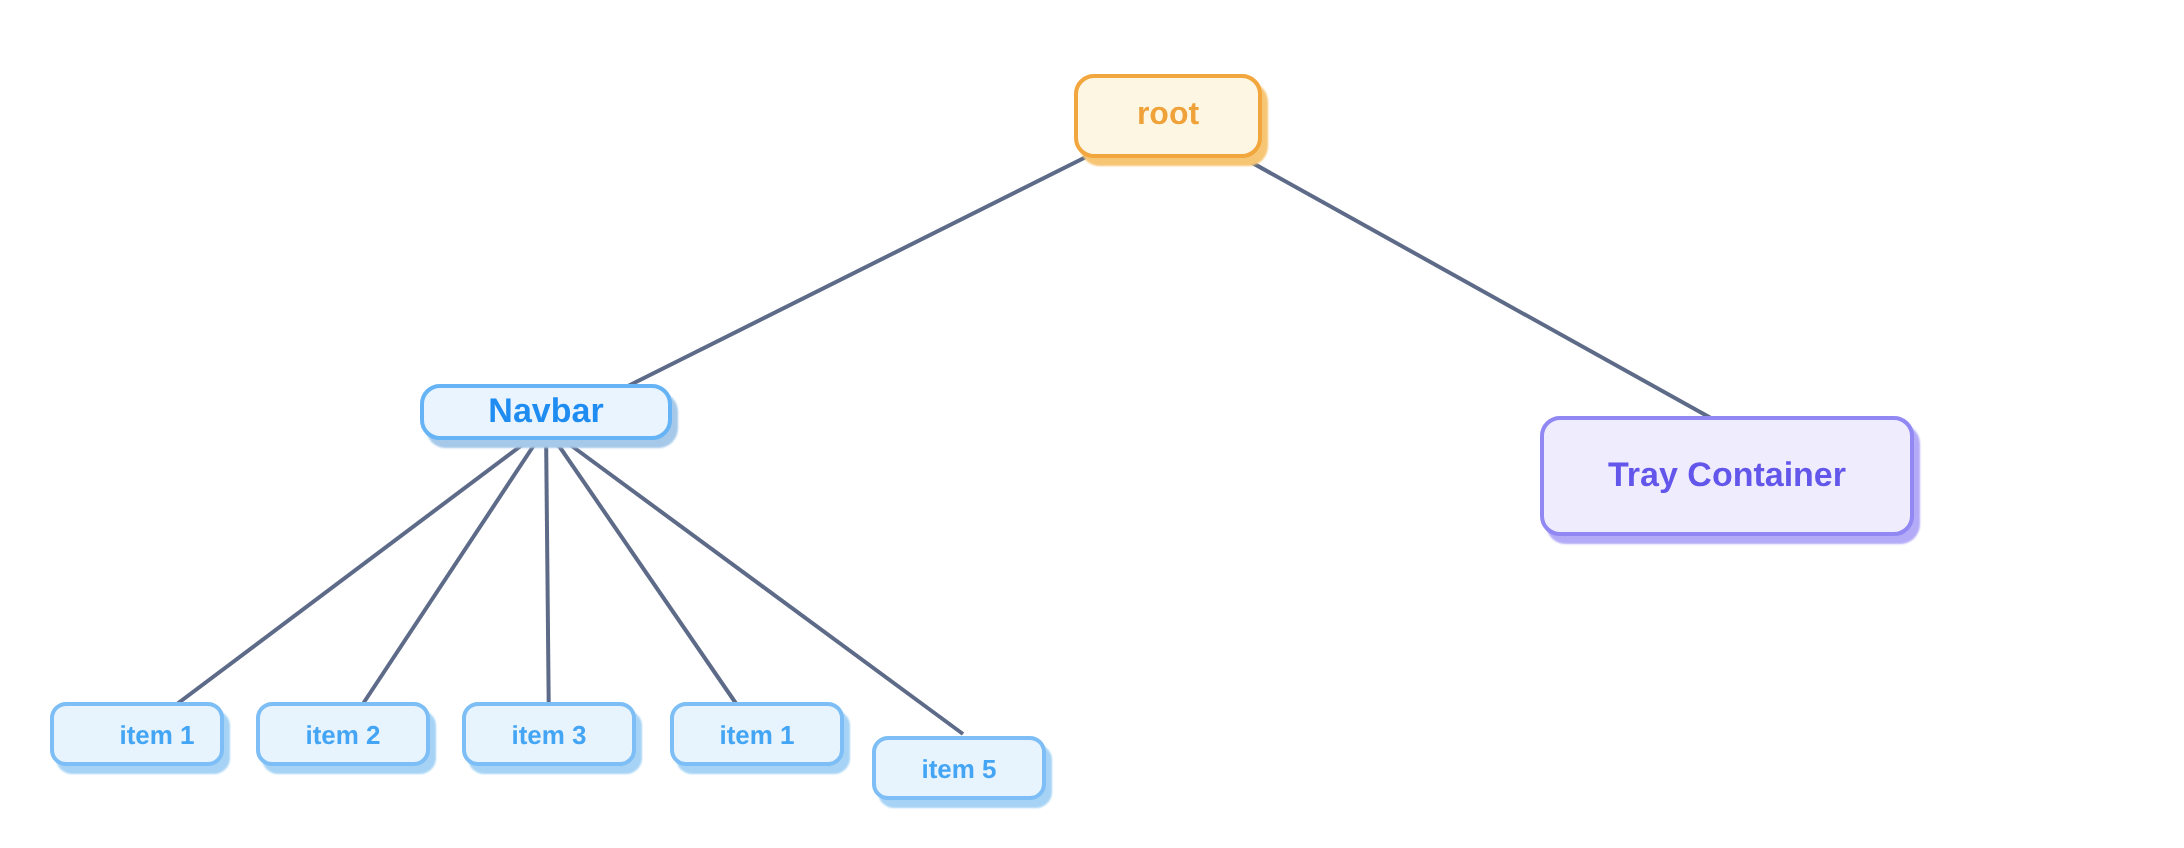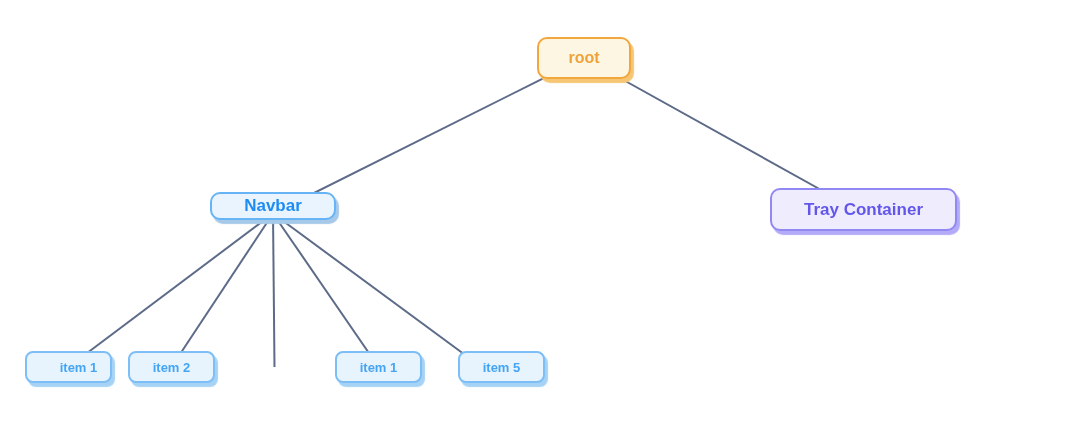--- a/index.html
+++ b/index.html
@@ -33,27 +33,27 @@
     color: var(--text, #333);
     box-shadow: 3px 4px 1px var(--shadow, rgba(0,0,0,.2));
     border-radius: 10px;
     font-weight: 700;
     cursor: pointer;
     user-select: none;
     text-align: center;
   }
   .n-root  { left: 537px; top: 37px;  width: 94px;  height: 42px; font-size: 16px; }
   .n-navbar{ left: 210px; top: 192px; width: 126px; height: 28px; font-size: 17px; }
-  .n-tray  { left: 770px; top: 188px; width: 187px; height: 43px; font-size: 17px; }
+  .n-tray  { left: 770px; top: 208px; width: 187px; height: 60px; font-size: 17px; }
   .leaf    { top: 351px; width: 87px; height: 32px; font-size: 13px; border-radius: 8px; }
   .n-item1 { left: 25px; padding-left: 20px; }
   .n-item2 { left: 128px; }
   .n-item3 { left: 231px; }
   .n-item4 { left: 335px; }
-  .n-item5 { left: 458px; }
+  .n-item5 { left: 436px; margin-top: 17px; }
   .node-label { pointer-events: none; }
 </style>
 </head>
 <body>
 
 <div class="canvas">
   <svg class="edges" width="1092" height="424">
       <line x1="584" y1="58" x2="273" y2="213.5" stroke="#5d6b88" stroke-width="2"></line>
       <line x1="584" y1="58" x2="863.5" y2="213.5" stroke="#5d6b88" stroke-width="2"></line>
       <line x1="273" y1="213.5" x2="68.5" y2="367" stroke="#5d6b88" stroke-width="2"></line>
@@ -76,20 +76,23 @@
   </div>
 
   <div class="node leaf n-item1" style="--fill: #e7f3fd; --border: #7cbef5; --text: #44a5f5; --shadow: #a6d3f5;">
     <span class="node-label">item 1</span>
   </div>
 
   <div class="node leaf n-item2" style="--fill: #e7f3fd; --border: #7cbef5; --text: #44a5f5; --shadow: #a6d3f5;">
     <span class="node-label">item 2</span>
   </div>
 
+  <div class="node leaf n-item3" style="--fill: #e7f3fd; --border: #7cbef5; --text: #44a5f5; --shadow: #a6d3f5;">
+    <span class="node-label">item 3</span>
+  </div>
 
   <div class="node leaf n-item4" style="--fill: #e7f3fd; --border: #7cbef5; --text: #44a5f5; --shadow: #a6d3f5;">
     <span class="node-label">item 1</span>
   </div>
 
   <div class="node leaf n-item5" style="--fill: #e7f3fd; --border: #7cbef5; --text: #44a5f5; --shadow: #a6d3f5;">
     <span class="node-label">item 5</span>
   </div>
 </div>
 

